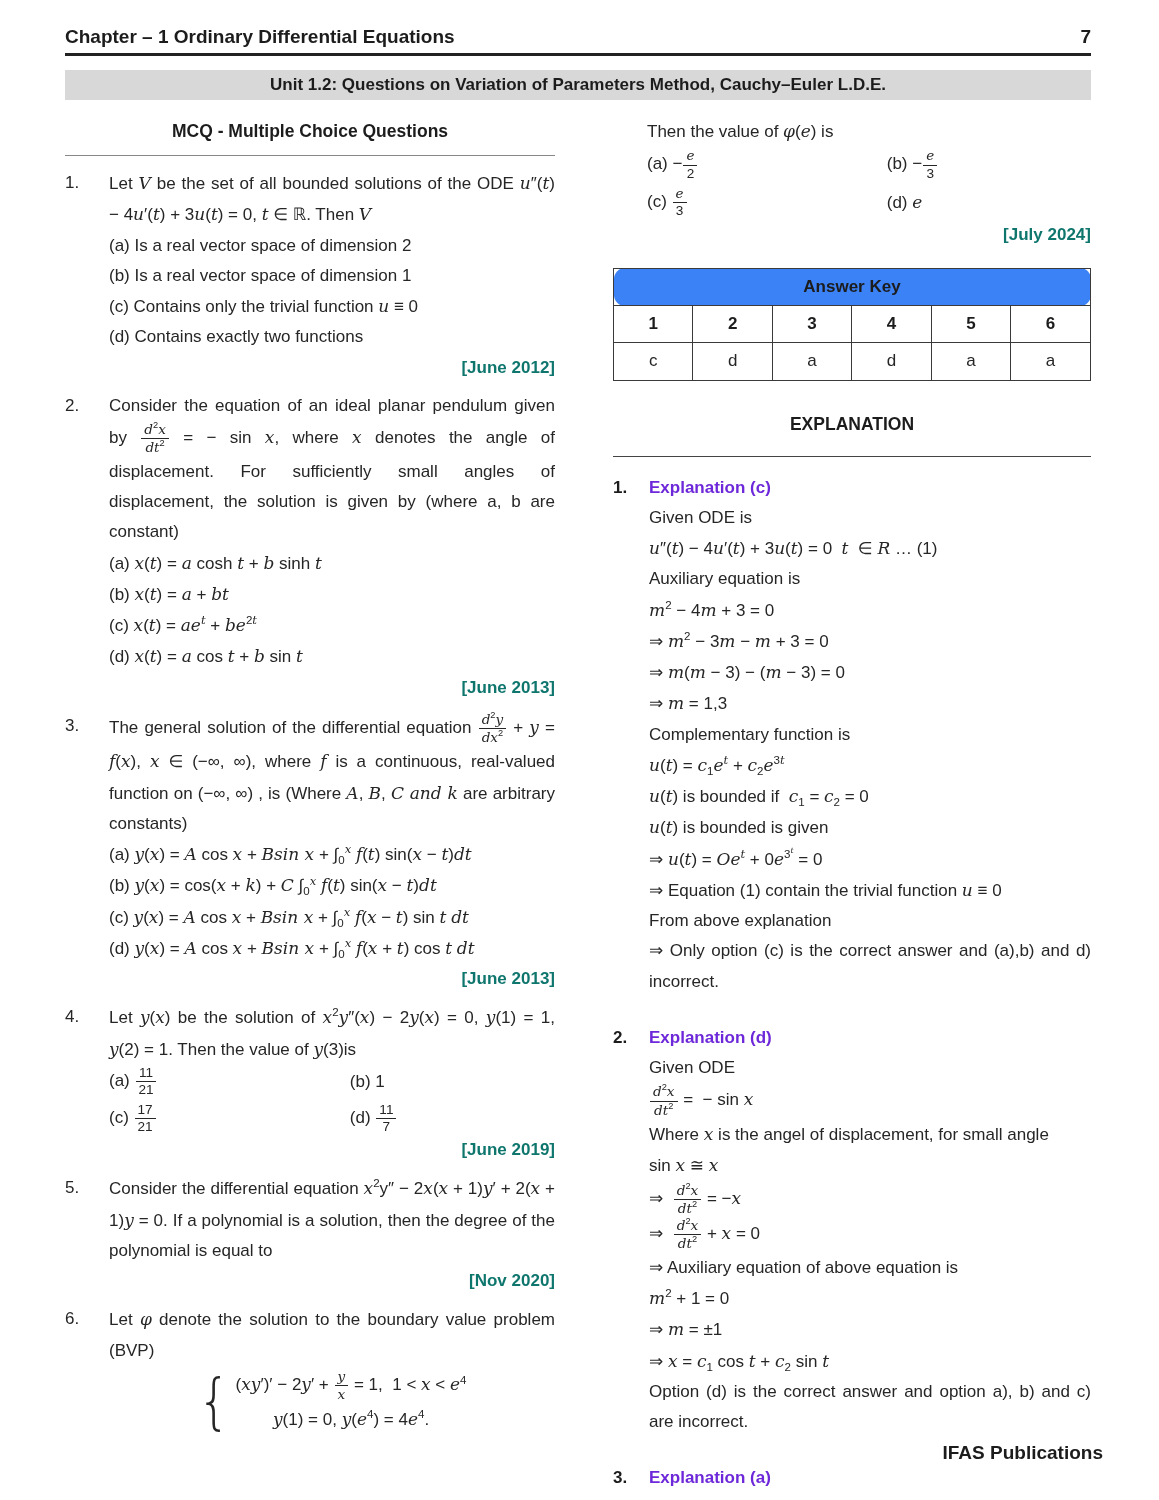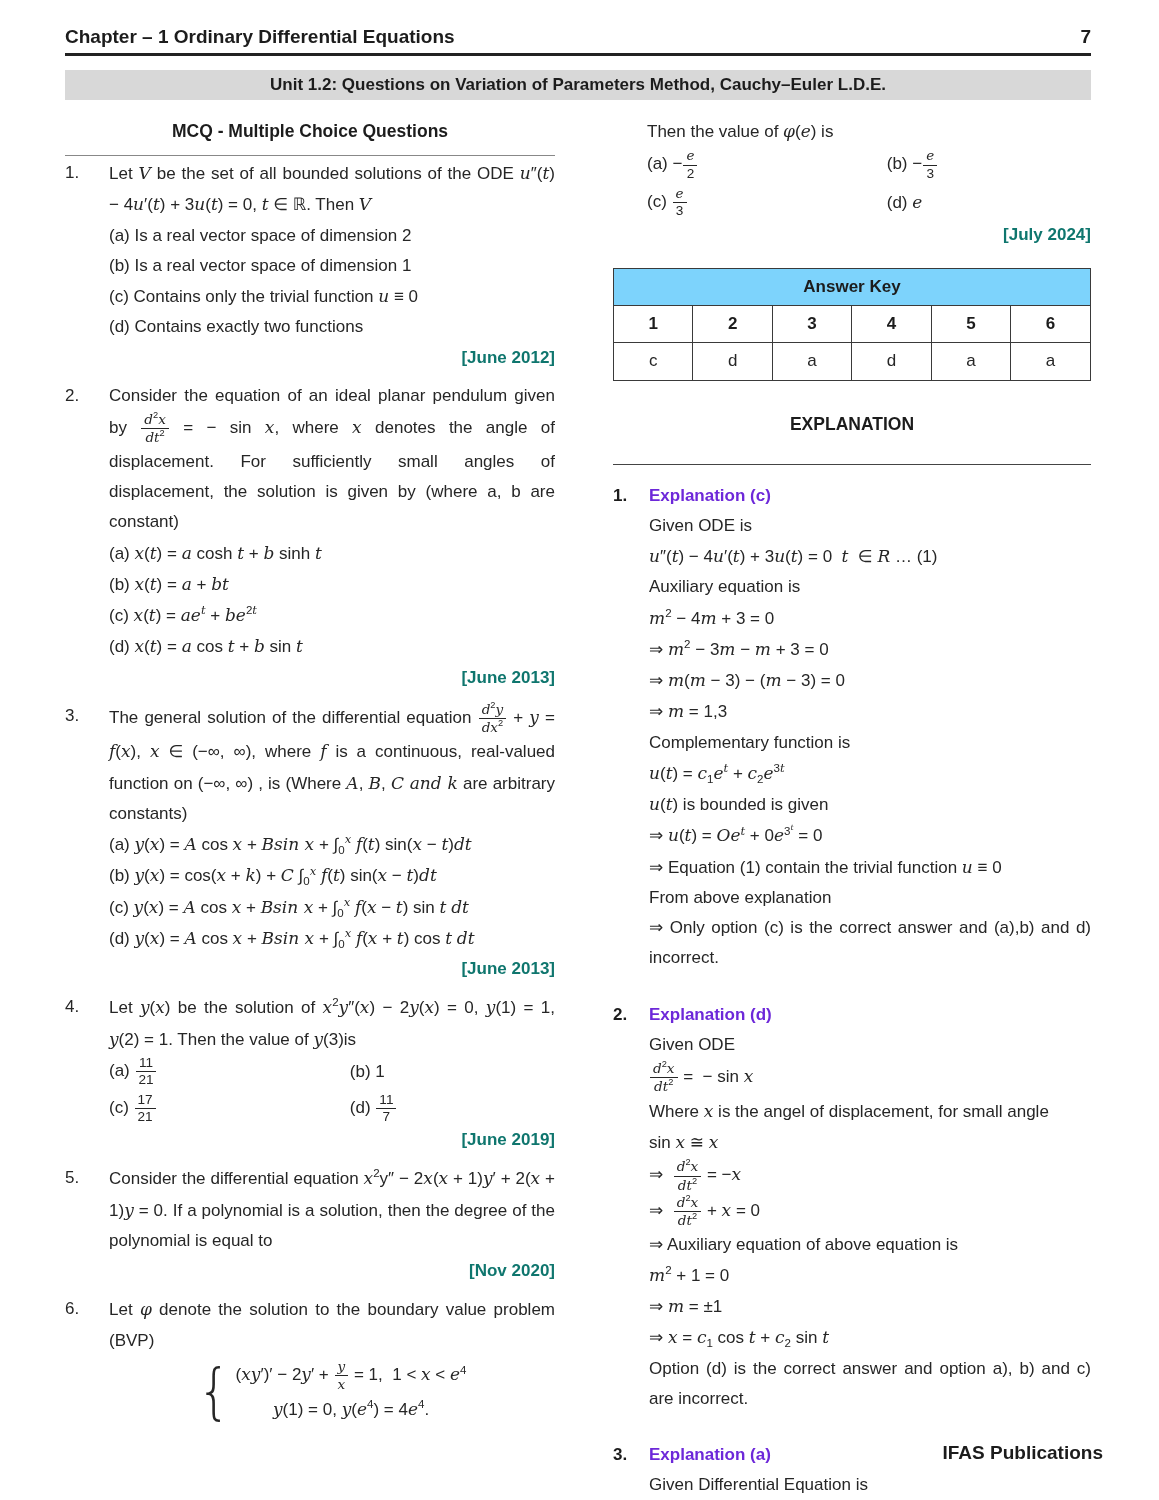--- a/index.html
+++ b/index.html
@@ -39,21 +39,21 @@
   .cols { display: flex; gap: 58px; margin-top: 16px; line-height: 1.78; }
   .col-left { width: 490px; flex: none; }
   .col-right { flex: 1; min-width: 0; }
   .mcq-head {
     text-align: center;
     font-weight: bold;
     font-size: 17.5px;
     color: #1c1c1c;
     padding-bottom: 8px;
     border-bottom: 1px solid #888888;
-    margin-bottom: 2px;
+    margin-bottom: 12px;
   }
   
   .q { display: flex; margin-bottom: 8px; }
   .q-num { width: 36px; flex: none; }
   .q-body { flex: 1; min-width: 0; margin-left: 8px; }
   .q-para { text-align: justify; }
   .q-opt { text-align: left; }
   .opt-grid { display: grid; grid-template-columns: 54% 46%; row-gap: 3px; align-items: center; }
   .q-date { text-align: right; font-weight: bold; color: #0f766e; }
   
@@ -72,29 +72,29 @@
   .fd { padding: 0 3px; }
   
   .display { display: flex; justify-content: center; align-items: center; margin-top: 2px; }
   .brace { font-family: "DejaVu Sans", sans-serif; font-size: 52px; line-height: 62px; font-weight: 300; margin-right: 5px; transform: scaleY(1.15); }
   .disp-lines { text-align: center; }
   
   .cont { padding-left: 34px; }
   
   .ak { width: 100%; border-collapse: collapse; margin-top: 18px; }
   .ak th, .ak td { border: 1.6px solid #3a3a3a; text-align: center; padding: 3px 0; font-size: 17px; }
-  .ak th.title { background: #7dd3fc; color: #1c1c1c; }
+  .ak th.title { background: #3b82f6; color: #1c1c1c; border-radius: 11px; }
   .ak td.num { font-weight: bold; color: #1c1c1c; }
   
   .exp-head {
     text-align: center;
     font-weight: bold;
     font-size: 17.5px;
     color: #1c1c1c;
-    padding-bottom: 24px;
+    padding-bottom: 16px;
     border-bottom: 1.5px solid #444444;
     margin: 28px 0 16px 0;
   }
   .exp { display: flex; margin-bottom: 26px; }
   .exp-num { width: 36px; flex: none; font-weight: bold; color: #1c1c1c; }
   .exp-body { flex: 1; min-width: 0; }
   .exp-title { font-weight: bold; color: #6d28d9; }
   .exp-line { text-align: justify; }
   .publisher {
     position: absolute;
@@ -282,20 +282,21 @@
 
           <div class="exp-line">Given ODE is</div>
               <div class="exp-line"><i>u</i>″(<i>t</i>) − 4<i>u</i>′(<i>t</i>) + 3<i>u</i>(<i>t</i>) = 0&nbsp; <i>t</i> &nbsp;∈ <i>R</i> … (1)</div>
               <div class="exp-line">Auxiliary equation is</div>
               <div class="exp-line"><i>m</i><sup>2</sup> − 4<i>m</i> + 3 = 0</div>
               <div class="exp-line">⇒ <i>m</i><sup>2</sup> − 3<i>m</i> − <i>m</i> + 3 = 0</div>
               <div class="exp-line">⇒ <i>m</i>(<i>m</i> − 3) − (<i>m</i> − 3) = 0</div>
               <div class="exp-line">⇒ <i>m</i> = 1,3</div>
               <div class="exp-line">Complementary function is</div>
               <div class="exp-line"><i>u</i>(<i>t</i>) = <i>c</i><sub>1</sub><i>e</i><sup><i>t</i></sup> + <i>c</i><sub>2</sub><i>e</i><sup>3<i>t</i></sup></div>
+              <div class="exp-line"><i>u</i>(<i>t</i>) is bounded if &nbsp;<i>c</i><sub>1</sub> = <i>c</i><sub>2</sub> = 0</div>
               <div class="exp-line"><i>u</i>(<i>t</i>) is bounded is given</div>
               <div class="exp-line">⇒ <i>u</i>(<i>t</i>) = <i>Oe</i><sup><i>t</i></sup> + 0<i>e</i><sup>3<sup><i>t</i></sup></sup> = 0</div>
               <div class="exp-line">⇒ Equation (1) contain the trivial function <i>u</i> ≡ 0</div>
               <div class="exp-line">From above explanation</div>
               <div class="exp-line">⇒ Only option (c) is the correct answer and (a),b) and d) incorrect.</div>
             </div>
         </div>
       </div>
 
       <div class="exp">

